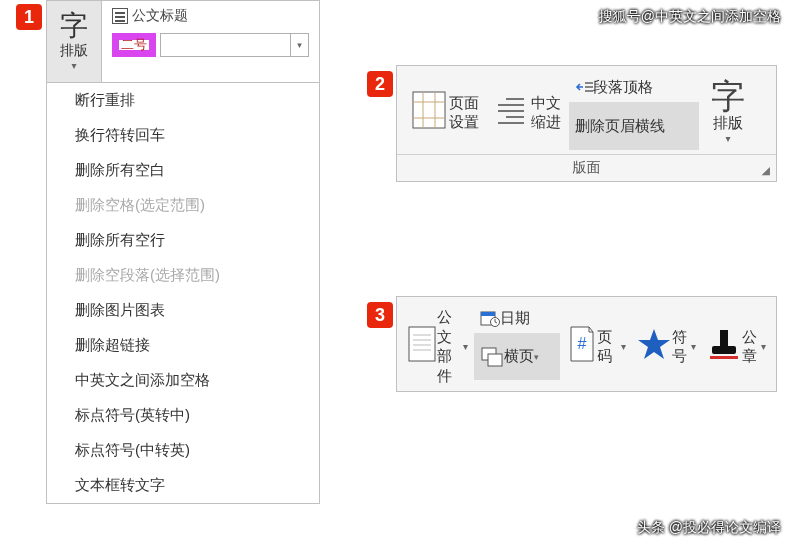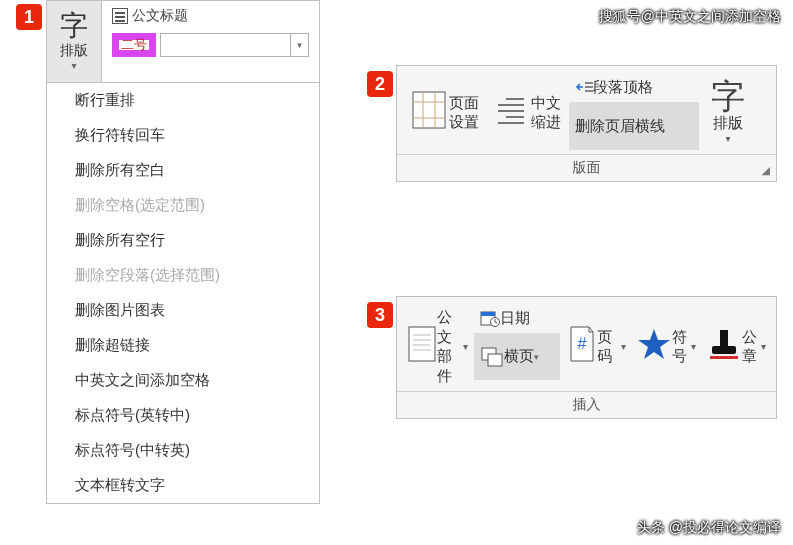--- a/index.html
+++ b/index.html
@@ -351,16 +351,13 @@
         <svg width="36" height="36" viewBox="0 0 36 36">
             <rect x="14" y="4" width="8" height="16" fill="#111"></rect>
             <rect x="6" y="20" width="24" height="8" rx="2" fill="#111"></rect>
             <rect x="4" y="30" width="28" height="3" fill="#d62d2d"></rect>
           </svg>
       </div>
       <span>公章</span>
       <span style="font-size:10px;color:#666;">▾</span>
     </div>
   </div>
-  <div class="panel-footer">
-    <span>插入</span>
-  </div>
 </div>
 
 </body></html>

